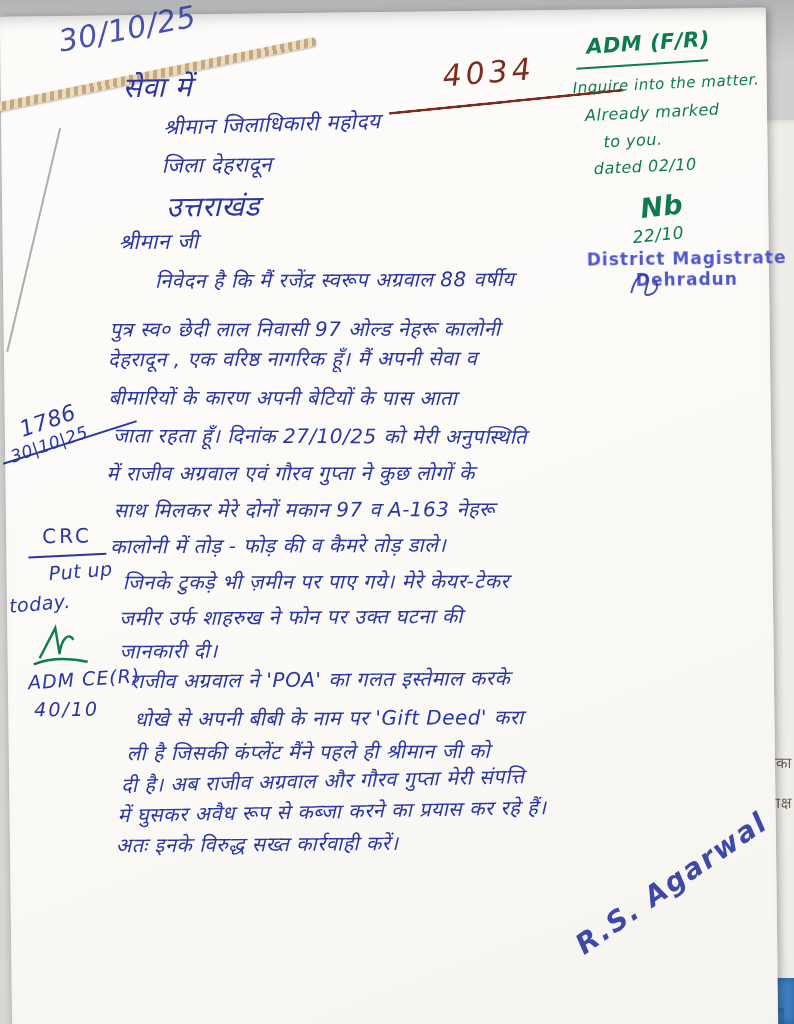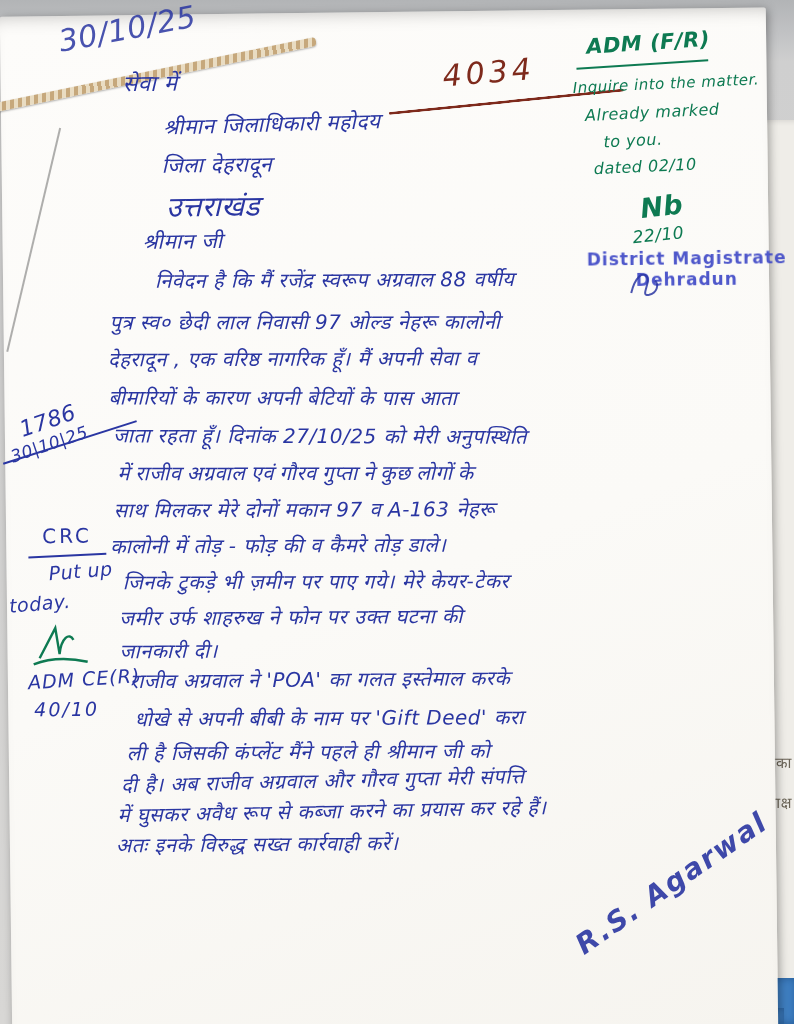--- a/index.html
+++ b/index.html
@@ -78,33 +78,33 @@
     <div class="hw green" style="left:630px;top:216px;font-size:17px;font-style:italic;transform:rotate(-5deg);">22/10</div>
 
     <div class="hw stamp" style="left:584px;top:240px;">
       <div style="font-size:17px;">District Magistrate</div>
       <div style="font-size:17px;margin-top:1px;">Dehradun</div>
     </div>
     <svg class="scribble" style="left:622px;top:258px;" width="40" height="34" viewBox="0 0 40 34">
       <path d="M6 26 C10 10, 18 4, 22 10 C26 16, 14 30, 24 28 C32 26, 34 18, 30 14" fill="none" stroke="#2a36a2" stroke-width="2" opacity=".85"></path>
     </svg>
 
-    <div class="hw blue" style="left:122px;top:52px;font-size:22px;font-style:italic;">सेवा में</div>
+    <div class="hw blue" style="left:122px;top:52px;font-size:28px;font-style:italic;">सेवा में</div>
     <div class="hw blue" style="left:162px;top:96px;font-size:21px;font-style:italic;transform:rotate(-1deg);">श्रीमान जिलाधिकारी महोदय</div>
     <div class="hw blue" style="left:160px;top:136px;font-size:21px;font-style:italic;">जिला देहरादून</div>
     <div class="hw blue" style="left:164px;top:172px;font-size:28px;font-style:italic;">उत्तराखंड</div>
 
-    <div class="hw blue" style="left:116px;top:212px;font-size:21px;font-style:italic;margin-left:24px;">श्रीमान जी</div>
+    <div class="hw blue" style="left:116px;top:212px;font-size:21px;font-style:italic;">श्रीमान जी</div>
 
     <div class="hw blue body-line" style="left:152px;top:252px;transform:rotate(.4deg);">निवेदन है कि मैं रजेंद्र स्वरूप अग्रवाल 88 वर्षीय</div>
-    <div class="hw blue body-line" style="left:106px;top:293px;transform:rotate(.6deg);">पुत्र स्व० छेदी लाल निवासी 97 ओल्ड नेहरू कालोनी</div>
+    <div class="hw blue body-line" style="left:106px;top:300px;transform:rotate(.6deg);">पुत्र स्व० छेदी लाल निवासी 97 ओल्ड नेहरू कालोनी</div>
     <div class="hw blue body-line" style="left:104px;top:330px;transform:rotate(.5deg);">देहरादून , एक वरिष्ठ नागरिक हूँ। मैं अपनी सेवा व</div>
     <div class="hw blue body-line" style="left:104px;top:368px;transform:rotate(.8deg);">बीमारियों के कारण अपनी बेटियों के पास आता</div>
     <div class="hw blue body-line" style="left:108px;top:406px;transform:rotate(.9deg);">जाता रहता हूँ। दिनांक 27/10/25 को मेरी अनुपस्थिति</div>
-    <div class="hw blue body-line" style="left:112px;top:444px;transform:rotate(.6deg);font-family:Liberation Serif, serif;">में राजीव अग्रवाल एवं गौरव गुप्ता ने कुछ लोगों के</div>
+    <div class="hw blue body-line" style="left:101px;top:444px;transform:rotate(.6deg);">में राजीव अग्रवाल एवं गौरव गुप्ता ने कुछ लोगों के</div>
     <div class="hw blue body-line" style="left:108px;top:481px;transform:rotate(.5deg);">साथ मिलकर मेरे दोनों मकान 97 व A-163 नेहरू</div>
     <div class="hw blue body-line" style="left:104px;top:517px;transform:rotate(.4deg);">कालोनी में तोड़ - फोड़ की व कैमरे तोड़ डाले।</div>
     <div class="hw blue body-line" style="left:116px;top:553px;transform:rotate(.5deg);">जिनके टुकड़े भी ज़मीन पर पाए गये। मेरे केयर-टेकर</div>
     <div class="hw blue body-line" style="left:112px;top:589px;transform:rotate(.3deg);">जमीर उर्फ शाहरुख ने फोन पर उक्त घटना की</div>
     <div class="hw blue body-line" style="left:112px;top:622px;transform:rotate(.3deg);">जानकारी दी।</div>
     <div class="hw blue body-line" style="left:122px;top:652px;transform:rotate(.2deg);">राजीव अग्रवाल ने 'POA' का गलत इस्तेमाल करके</div>
     <div class="hw blue body-line" style="left:126px;top:690px;transform:rotate(.4deg);">धोखे से अपनी बीबी के नाम पर 'Gift Deed' करा</div>
     <div class="hw blue body-line" style="left:118px;top:724px;transform:rotate(.3deg);">ली है जिसकी कंप्लेंट मैंने पहले ही श्रीमान जी को</div>
     <div class="hw blue body-line" style="left:112px;top:756px;transform:rotate(-.6deg);">दी है। अब राजीव अग्रवाल और गौरव गुप्ता मेरी संपत्ति</div>
     <div class="hw blue body-line" style="left:108px;top:786px;transform:rotate(-.4deg);">में घुसकर अवैध रूप से कब्जा करने का प्रयास कर रहे हैं।</div>

